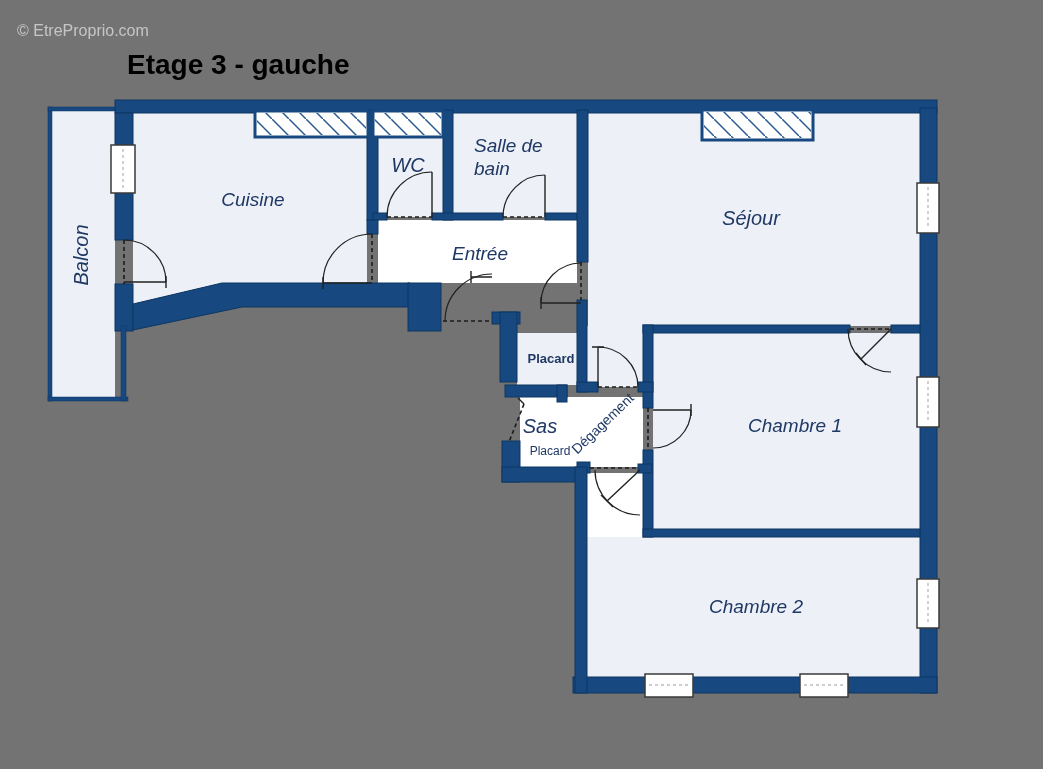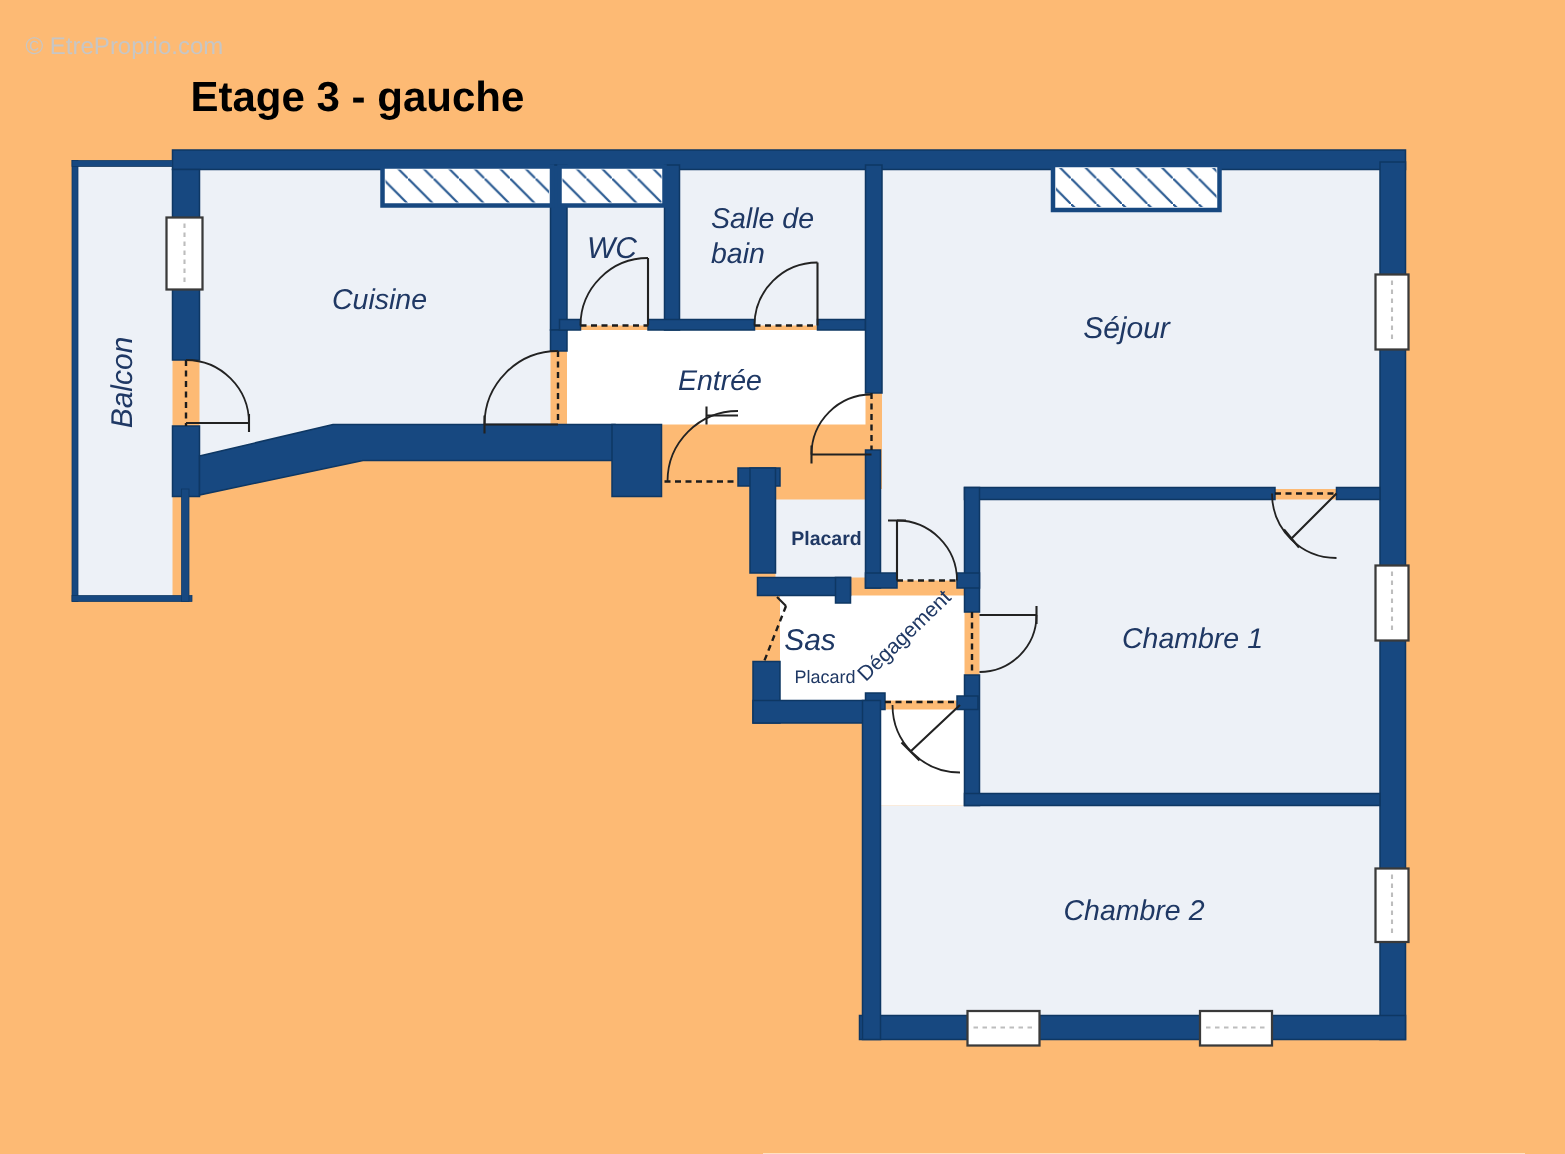--- a/index.html
+++ b/index.html
@@ -1,16 +1,16 @@
 <!DOCTYPE html>
 <html lang="fr"><head>
 <meta charset="utf-8">
 <style>
   html,body{margin:0;padding:0;background:#ffffff;}
-  .page{position:relative;width:1043px;height:769px;background:#fdba74;overflow:hidden;
+  .page{position:relative;width:1043px;height:769px;background:#737373;overflow:hidden;
         font-family:"Liberation Sans", sans-serif;}
   svg{display:block;}
   .room{fill:#EDF1F7;stroke:none;}
   .room-white{fill:#FFFFFF;stroke:none;}
   .wall{fill:#174880;stroke:#0E3763;stroke-width:1;}
   .thinwall{fill:#174880;stroke:#0E3763;stroke-width:0.5;}
   .hatchbox{fill:#FFFFFF;stroke:#174880;stroke-width:3;}
   .hatchfill{stroke:none;}
   .win{fill:#FFFFFF;stroke:#3A3A3A;stroke-width:1.5;}
   .windash{stroke:#BDBDBD;stroke-width:1.4;stroke-dasharray:3 3;fill:none;}

